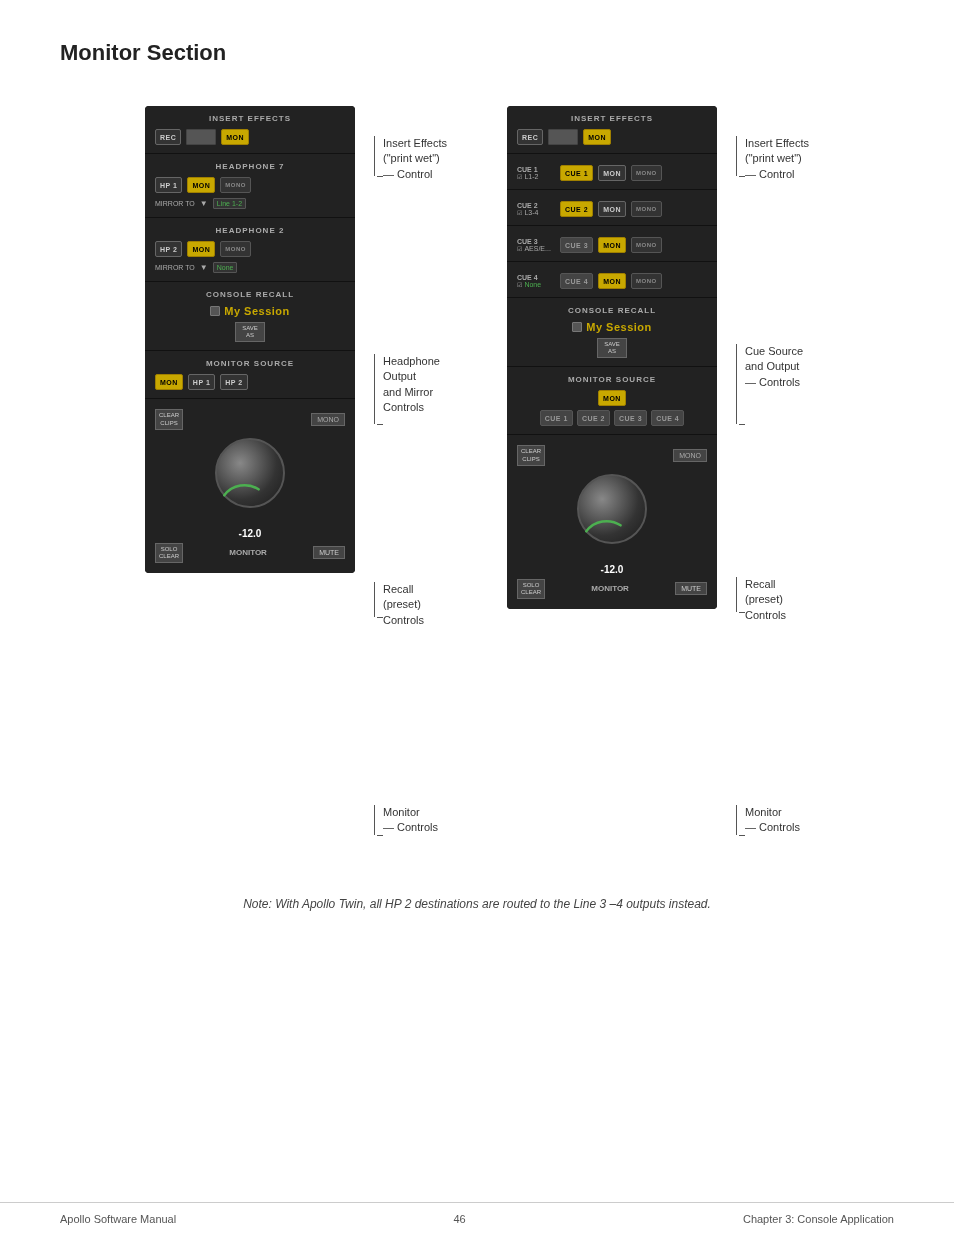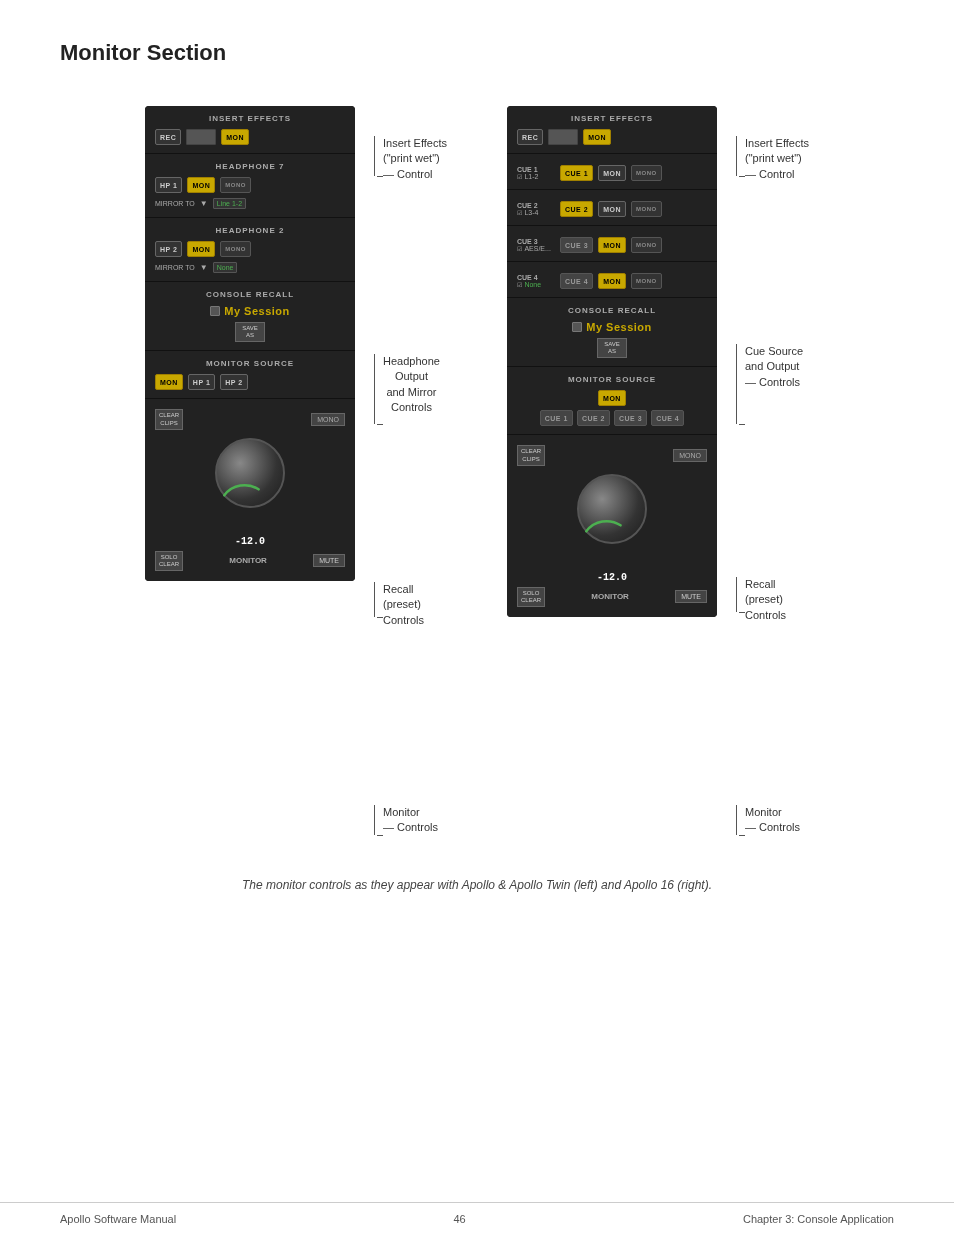--- a/index.html
+++ b/index.html
@@ -231,22 +231,21 @@
       background: radial-gradient(circle at 35% 35%, #888, #333 60%, #1a1a1a);
       border: 2px solid #555;
       position: relative;
     }
 
     .monitor-label-row {
       display: flex;
       align-items: center;
       justify-content: center;
       gap: 4px;
-      margin-top: 20px;
-      font-family: Liberation Mono, monospace;
+      margin-top: 12px;
     }
 
     .db-value {
       color: #fff;
       font-size: 10px;
       font-weight: bold;
     }
 
     .bottom-btns-row {
       display: flex;
@@ -439,21 +438,21 @@
           <div style="width:1px;height:40px;background:#555;"></div>
           <div style="width:6px;height:1px;background:#555;align-self:flex-end;"></div>
         </div>
         <div class="callout-text">
           <span>Insert Effects</span><br>
           <span>("print wet")</span><br>
           <span>— Control</span>
         </div>
       </div>
 
-      <div style="display:flex;align-items:flex-start;margin-top:75px;text-align:center;">
+      <div style="display:flex;align-items:flex-start;margin-top:75px;">
         <div style="display:flex;flex-direction:column;align-items:center;width:18px;">
           <div style="width:1px;height:70px;background:#555;"></div>
           <div style="width:6px;height:1px;background:#555;align-self:flex-end;"></div>
         </div>
         <div class="callout-text">
           <span>Headphone</span><br>
           <span>Output</span><br>
           <span>and Mirror</span><br>
           <span>Controls</span>
         </div>
@@ -652,20 +651,21 @@
           <span>Monitor</span><br>
           <span>— Controls</span>
         </div>
       </div>
     </div>
   </div>
 
 </div>
 
 <div class="caption-text">
-  <span>The monitor controls as they appear with Apollo &amp; Apollo Twin (left) and Apollo 16 (right).</span><br>
+  <br>
+  <span>Note: With Apollo Twin, all HP 2 destinations are routed to the Line 3 –4 outputs instead.</span>
 </div>
 
 <div class="footer">
   <span>Apollo Software Manual</span>
   <span>46</span>
   <span>Chapter 3: Console Application</span>
 </div>
 
 </body></html>

